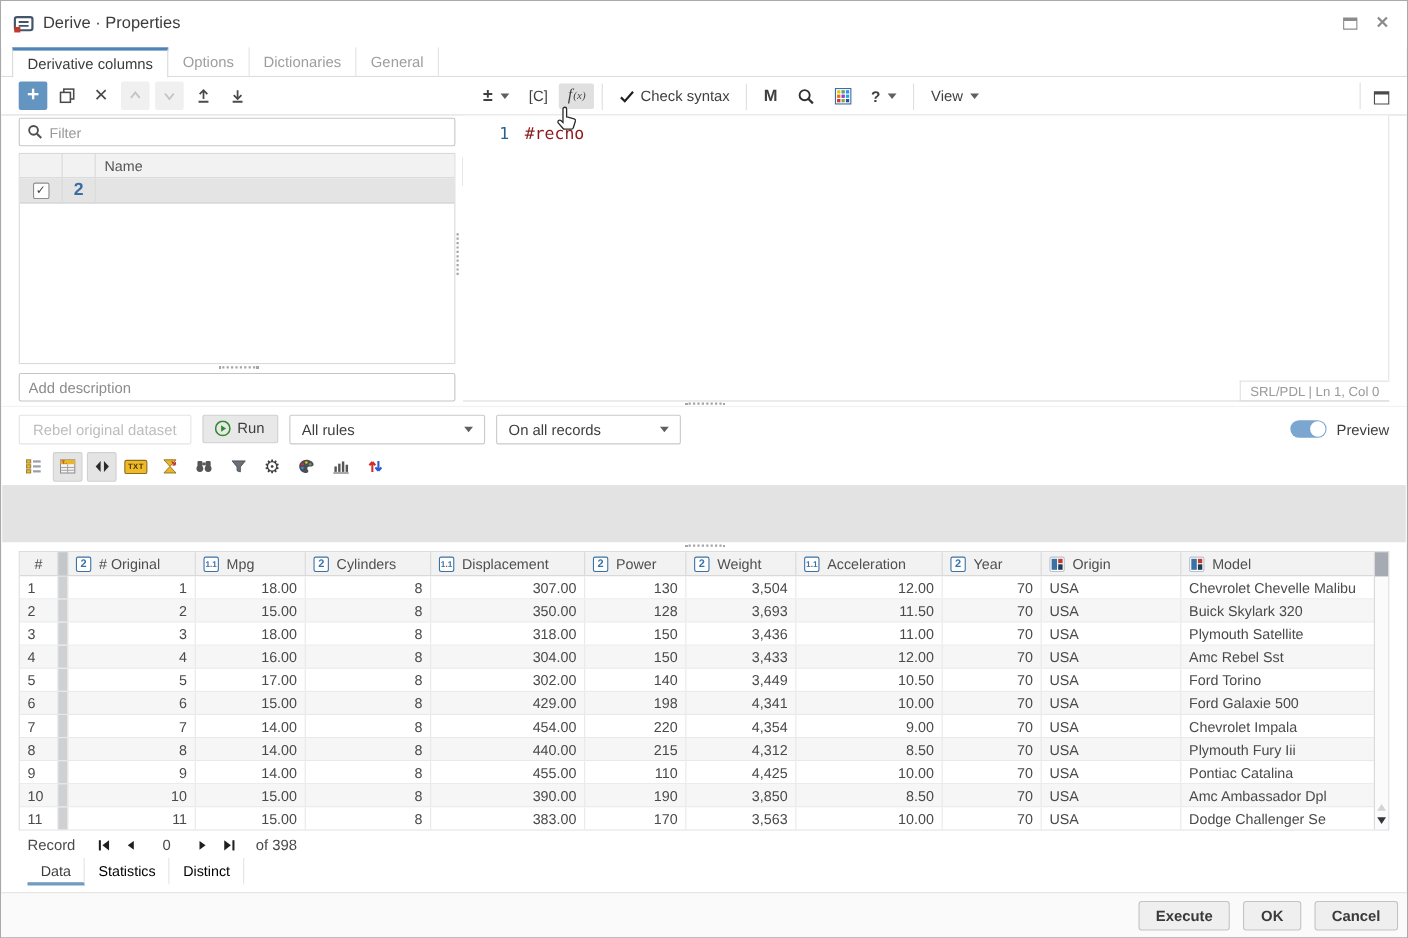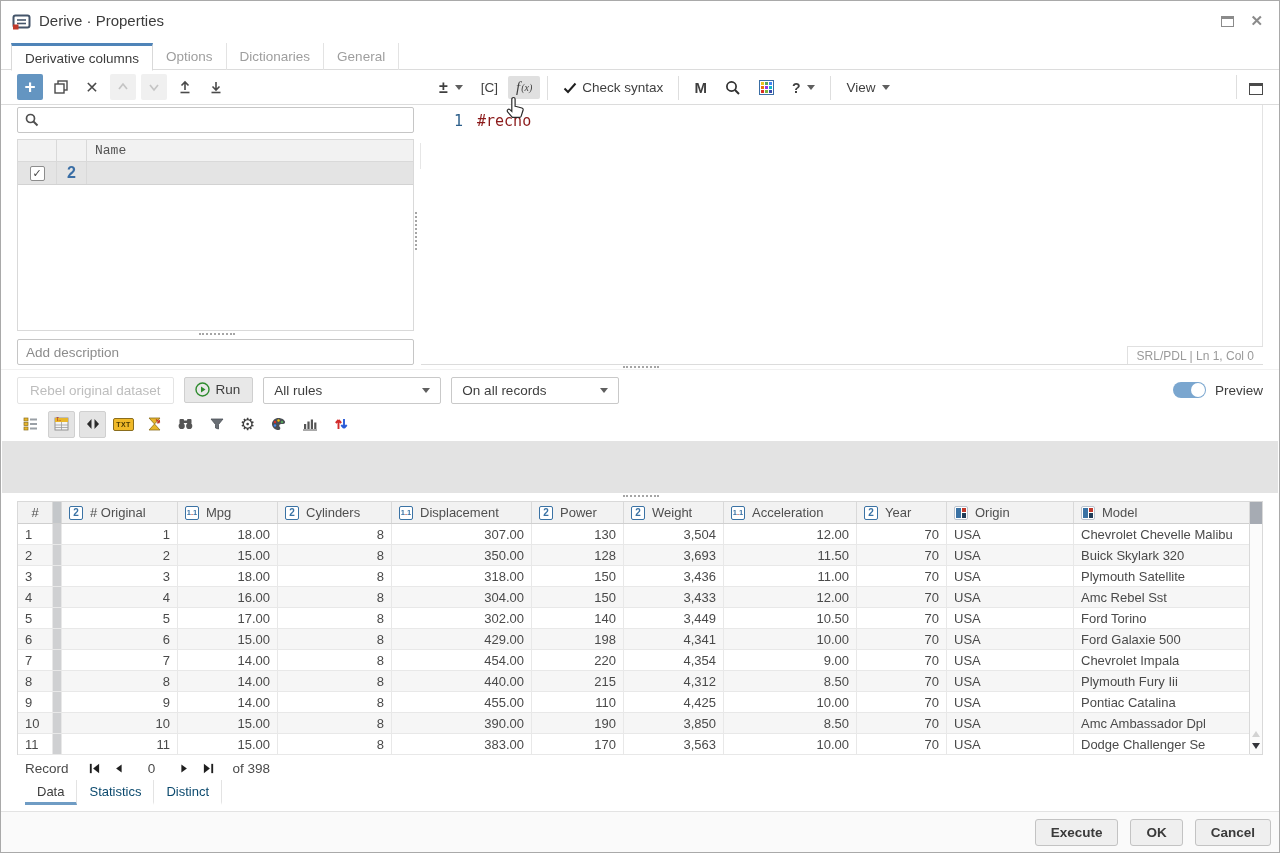--- a/index.html
+++ b/index.html
@@ -44,21 +44,21 @@
   .editor-max .vline { width:1px; height:24px; background:#dedede; margin-right:12px; margin-top:-4px; }
   .winmax2 { width:14px; height:12px; border:1px solid #4a4a4a; border-top:3px solid #4a4a4a; }
   
   .filter-box { position:absolute; left:16px; top:106px; width:397px; height:26px; border:1px solid #c6c6c6; border-radius:2px; display:flex; align-items:center; padding:0 7px; gap:6px; background:#fff; }
   .filter-box input { border:none; outline:none; flex:1; font-size:13px; font-family:inherit; color:#444; }
   .filter-box input::placeholder { color:#9a9a9a; }
   .name-list { position:absolute; left:16px; top:138px; width:397px; height:192px; border:1px solid #d9d9d9; background:#fff; }
   .list-header { height:22px; background:#f2f2f2; border-bottom:1px solid #d9d9d9; display:flex; font-size:13px; color:#555; }
   .lc1 { width:39px; border-right:1px solid #d9d9d9; }
   .lc2 { width:30px; border-right:1px solid #d9d9d9; }
-  .lc3 { flex:1; padding-left:8px; display:flex; align-items:center;font-family:Liberation Mono, monospace; }
+  .lc3 { flex:1; padding-left:8px; display:flex; align-items:center; }
   .list-row { height:23px; display:flex; align-items:center; background:#e4e4e4; border-bottom:1px solid #d2d2d2; font-size:13px; color:#3f3f3f; }
   .list-row .lc1 { display:flex; align-items:center; justify-content:center; height:100%; }
   .list-row .lc2 { display:flex; align-items:center; justify-content:center; height:100%; color:#3a6ea5; font-weight:bold; font-size:16px; }
   .cb { width:15px; height:15px; border:1px solid #8d8d8d; border-radius:2px; background:#fff; display:flex; align-items:center; justify-content:center; font-size:11px; color:#444; line-height:1; }
   .dots-h { border-top:2px dotted #a5a5a5; width:36px; position:absolute; }
   .left-dots { left:198px; top:332px; }
   .center-dots { left:622px; top:365px; }
   .table-dots { left:622px; top:494px; }
   .v-dots { position:absolute; left:414px; top:211px; height:38px; border-left:2px dotted #a5a5a5; }
   .desc-box { position:absolute; left:16px; top:338px; width:397px; height:26px; border:1px solid #c6c6c6; border-radius:2px; display:flex; align-items:center; padding:0 8px; background:#fff; }
@@ -115,21 +115,21 @@
   .sarr { position:absolute; left:2px; width:0; height:0; border-left:4.5px solid transparent; border-right:4.5px solid transparent; }
   .sarr.up { bottom:17px; border-bottom:6px solid #d3d3d3; }
   .sarr.down { bottom:5px; border-top:6px solid #33343a; }
   
   .record-bar { position:absolute; left:24px; top:756px; height:22px; display:flex; align-items:center; gap:0; font-size:13.5px; color:#4a4a4a; }
   .record-bar .lbl { margin-right:14px; }
   .navbtn { width:24px; display:flex; justify-content:center; }
   .rec-val { width:42px; text-align:center; }
   .rec-total { margin-left:12px; }
   .bottom-tabs { position:absolute; left:24px; top:779px; height:25px; display:flex; }
-  .btab { padding:0 12px; font-size:13px; color:#0c4a6e; display:flex; align-items:center; border-right:1px solid #e3e3e3; border-bottom:3px solid transparent; }
+  .btab { padding:0 12px; font-size:13px; color:#000000; display:flex; align-items:center; border-right:1px solid #e3e3e3; border-bottom:3px solid transparent; }
   .btab.active { color:#3c3c3c; border-bottom:3px solid #6f9cc4; }
   
   .footer { position:absolute; left:0; right:0; bottom:0; height:41px; border-top:1px solid #e3e3e3; background:#fafafa; display:flex; align-items:center; justify-content:flex-end; gap:12px; padding-right:8px; }
   .fbtn { padding:5px 15px; background:#efefef; border:1px solid #c3c3c3; border-radius:3px; font-weight:bold; font-size:13.5px; color:#3a3a3a; }
   
   .cursor-hand { position:absolute; left:505px; top:95px; z-index:20; }
 </style>
 </head>
 <body>
 
@@ -245,20 +245,21 @@
     <span class="vline"></span>
     <span class="winmax2"></span>
   </div>
 </div>
 
 <div class="filter-box">
   <svg width="14" height="14" viewBox="0 0 14 14">
       <circle cx="5.5" cy="5.5" r="4" stroke="#4f4f4f" stroke-width="1.7" fill="none"></circle>
       <line x1="8.5" y1="8.5" x2="12.5" y2="12.5" stroke="#4f4f4f" stroke-width="1.9"></line>
     </svg>
+  <input type="text" placeholder="Filter" style="">
 </div>
 
 <div class="name-list">
   <div class="list-header">
     <div class="lc1"></div>
     <div class="lc2"></div>
     <div class="lc3">Name</div>
   </div>
   <div id="list-body">
       <div class="list-row">

